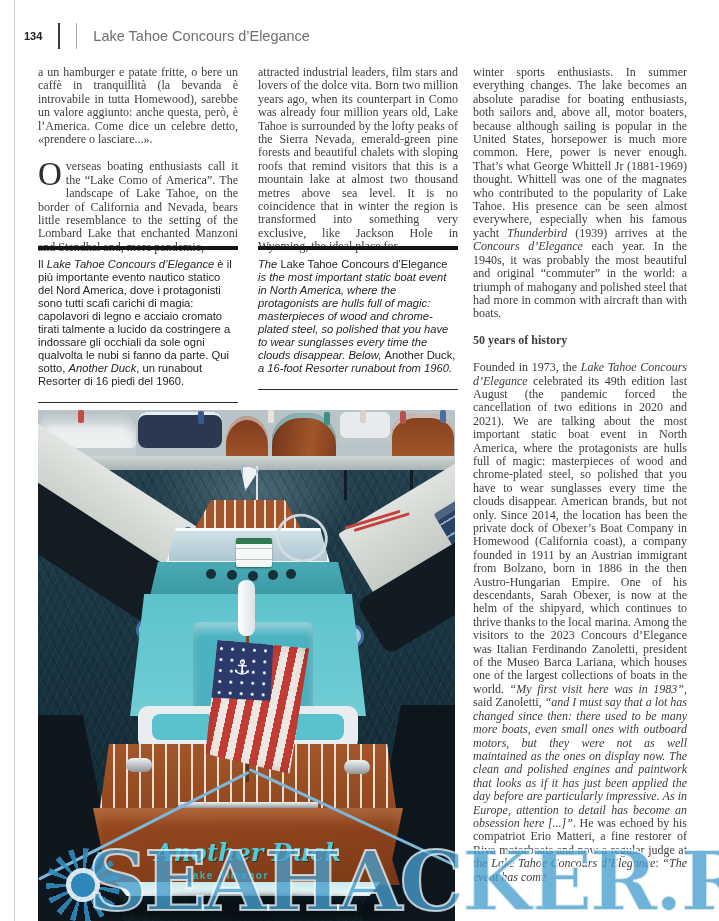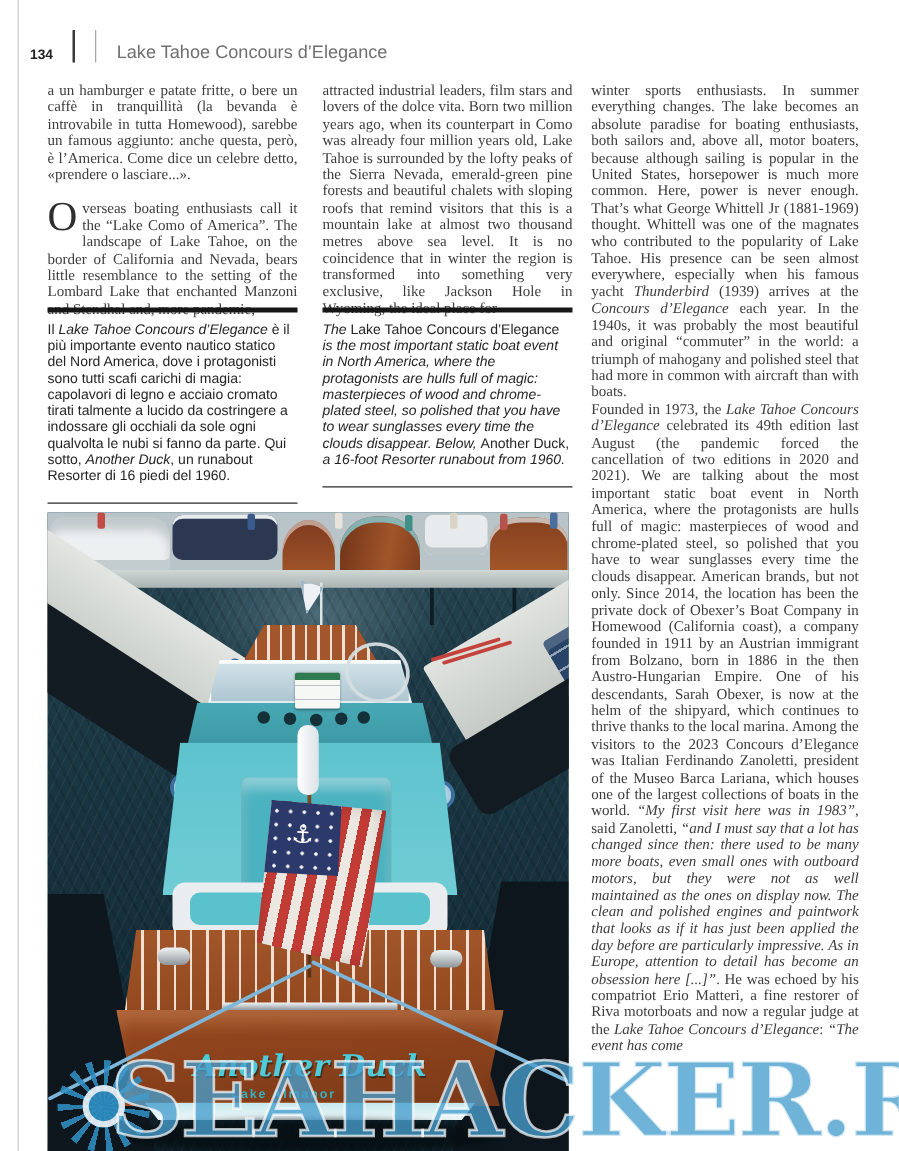--- a/index.html
+++ b/index.html
@@ -2,21 +2,21 @@
 <html><head>
 <meta charset="utf-8">
 <style>
   html,body{margin:0;padding:0;}
   body{width:719px;height:921px;position:relative;background:#ffffff;overflow:hidden;
        font-family:"Liberation Serif",serif;}
   .abs{position:absolute;}
 
   
   .edge-line{left:14px;top:0;width:1px;height:921px;background:#cfcfcf;}
-  .header{left:24px;top:22px;height:28px;display:flex;align-items:flex-end;gap:16px;}
+  .header{left:24px;top:22px;height:28px;display:flex;align-items:center;gap:16px;}
   .page-num{font-family:"Liberation Sans",sans-serif;font-size:11px;font-weight:bold;color:#222;}
   .vbar{width:2px;height:26px;background:#3a3a3a;}
   .vbar.light{width:1px;background:#a8a8a8;}
   .section-title{font-family:"Liberation Sans",sans-serif;font-size:19px;font-weight:900;
                  letter-spacing:-0.4px;color:#121212;white-space:nowrap;}
   .article-title{font-family:"Liberation Sans",sans-serif;font-size:14.5px;color:#6f6f6f;white-space:nowrap;}
 
   
   .col{top:66px;width:200px;color:#3c3c3c;font-size:12px;line-height:13.4px;text-align:justify;}
   .col1{left:38px;}
@@ -179,40 +179,41 @@
 <div class="abs edge-line"></div>
 
 <header class="abs header">
   <span class="page-num">134</span>
   <span class="vbar"></span>
   <span class="vbar light"></span>
   <span class="article-title">Lake Tahoe Concours d’Elegance</span>
 </header>
 
 <div class="abs col col1">
-  <p>a un hamburger e patate fritte, o bere un caffè in tranquillità (la bevanda è introvabile in tutta Homewood), sarebbe un famous aggiunto: anche questa, però, è l’America. Come dice un celebre detto, «prendere o lasciare...».</p>
+  <p>a un hamburger e patate fritte, o bere un caffè in tranquillità (la bevanda è introvabile in tutta Homewood), sarebbe un valore aggiunto: anche questa, però, è l’America. Come dice un celebre detto, «prendere o lasciare...».</p>
   <p><span class="drop-cap">O</span><span>verseas boating enthusiasts call it the “Lake Como of America”. The landscape of Lake Tahoe, on the border of California and Nevada, bears little resemblance to the setting of the Lombard Lake that enchanted Manzoni and Stendhal and, more pandemic,</span></p>
   <div class="caption-block">
     <div class="rule-thick"></div>
     <p class="photo-caption"><span>Il </span><span class="i">Lake Tahoe Concours d’Elegance</span><span> è il più importante evento nautico statico del Nord America, dove i protagonisti sono tutti scafi carichi di magia: capolavori di legno e acciaio cromato tirati talmente a lucido da costringere a indossare gli occhiali da sole ogni qualvolta le nubi si fanno da parte. Qui sotto, </span><span class="i">Another Duck</span><span>, un runabout Resorter di 16 piedi del 1960.</span></p>
     <div class="rule-thin"></div>
   </div>
 </div>
 
 <div class="abs col col2">
   <p>attracted industrial leaders, film stars and lovers of the dolce vita. Born two million years ago, when its counterpart in Como was already four million years old, Lake Tahoe is surrounded by the lofty peaks of the Sierra Nevada, emerald-green pine forests and beautiful chalets with sloping roofs that remind visitors that this is a mountain lake at almost two thousand metres above sea level. It is no coincidence that in winter the region is transformed into something very exclusive, like Jackson Hole in Wyoming, the ideal place for</p>
   <div class="caption-block">
     <div class="rule-thick"></div>
     <p class="photo-caption"><span class="i">The </span><span>Lake Tahoe Concours d’Elegance</span><span class="i"> is the most important static boat event in North America, where the protagonists are hulls full of magic: masterpieces of wood and chrome-plated steel, so polished that you have to wear sunglasses every time the clouds disappear. Below, </span><span>Another Duck,</span><span class="i"> a 16-foot Resorter runabout from 1960.</span></p>
     <div class="rule-thin"></div>
   </div>
 </div>
 
 <div class="abs col col3">
   <p style="margin-bottom:0;"><span>winter sports enthusiasts. In summer everything changes. The lake becomes an absolute paradise for boating enthusiasts, both sailors and, above all, motor boaters, because although sailing is popular in the United States, horsepower is much more common. Here, power is never enough. That’s what George Whittell Jr (1881-1969) thought. Whittell was one of the magnates who contributed to the popularity of Lake Tahoe. His presence can be seen almost everywhere, especially when his famous yacht </span><span class="i">Thunderbird</span><span> (1939) arrives at the </span><span class="i">Concours d’Elegance</span><span> each year. In the 1940s, it was probably the most beautiful and original “commuter” in the world: a triumph of mahogany and polished steel that had more in common with aircraft than with boats.</span></p>
+  <p class="subhead">50 years of history</p>
   <p><span>Founded in 1973, the </span><span class="i">Lake Tahoe Concours d’Elegance</span><span> celebrated its 49th edition last August (the pandemic forced the cancellation of two editions in 2020 and 2021). We are talking about the most important static boat event in North America, where the protagonists are hulls full of magic: masterpieces of wood and chrome-plated steel, so polished that you have to wear sunglasses every time the clouds disappear. American brands, but not only. Since 2014, the location has been the private dock of Obexer’s Boat Company in Homewood (California coast), a company founded in 1911 by an Austrian immigrant from Bolzano, born in 1886 in the then Austro-Hungarian Empire. One of his descendants, Sarah Obexer, is now at the helm of the shipyard, which continues to thrive thanks to the local marina. Among the visitors to the 2023 Concours d’Elegance was Italian Ferdinando Zanoletti, president of the Museo Barca Lariana, which houses one of the largest collections of boats in the world. </span><span class="i">“My first visit here was in 1983”</span><span>, said Zanoletti, </span><span class="i">“and I must say that a lot has changed since then: there used to be many more boats, even small ones with outboard motors, but they were not as well maintained as the ones on display now. The clean and polished engines and paintwork that looks as if it has just been applied the day before are particularly impressive. As in Europe, attention to detail has become an obsession here [...]”</span><span>. He was echoed by his compatriot Erio Matteri, a fine restorer of Riva motorboats and now a regular judge at the </span><span class="i">Lake Tahoe Concours d’Elegance</span><span>: </span><span class="i">“The event has come</span></p>
 </div>
 
 <div class="abs photo">
   <div class="abs speckle"></div>
 
   <div class="abs marina">
     <div class="m-boat mb-white1"></div>
     <div class="m-boat mb-navy"></div>
     <div class="m-boat mb-wood1"></div>

